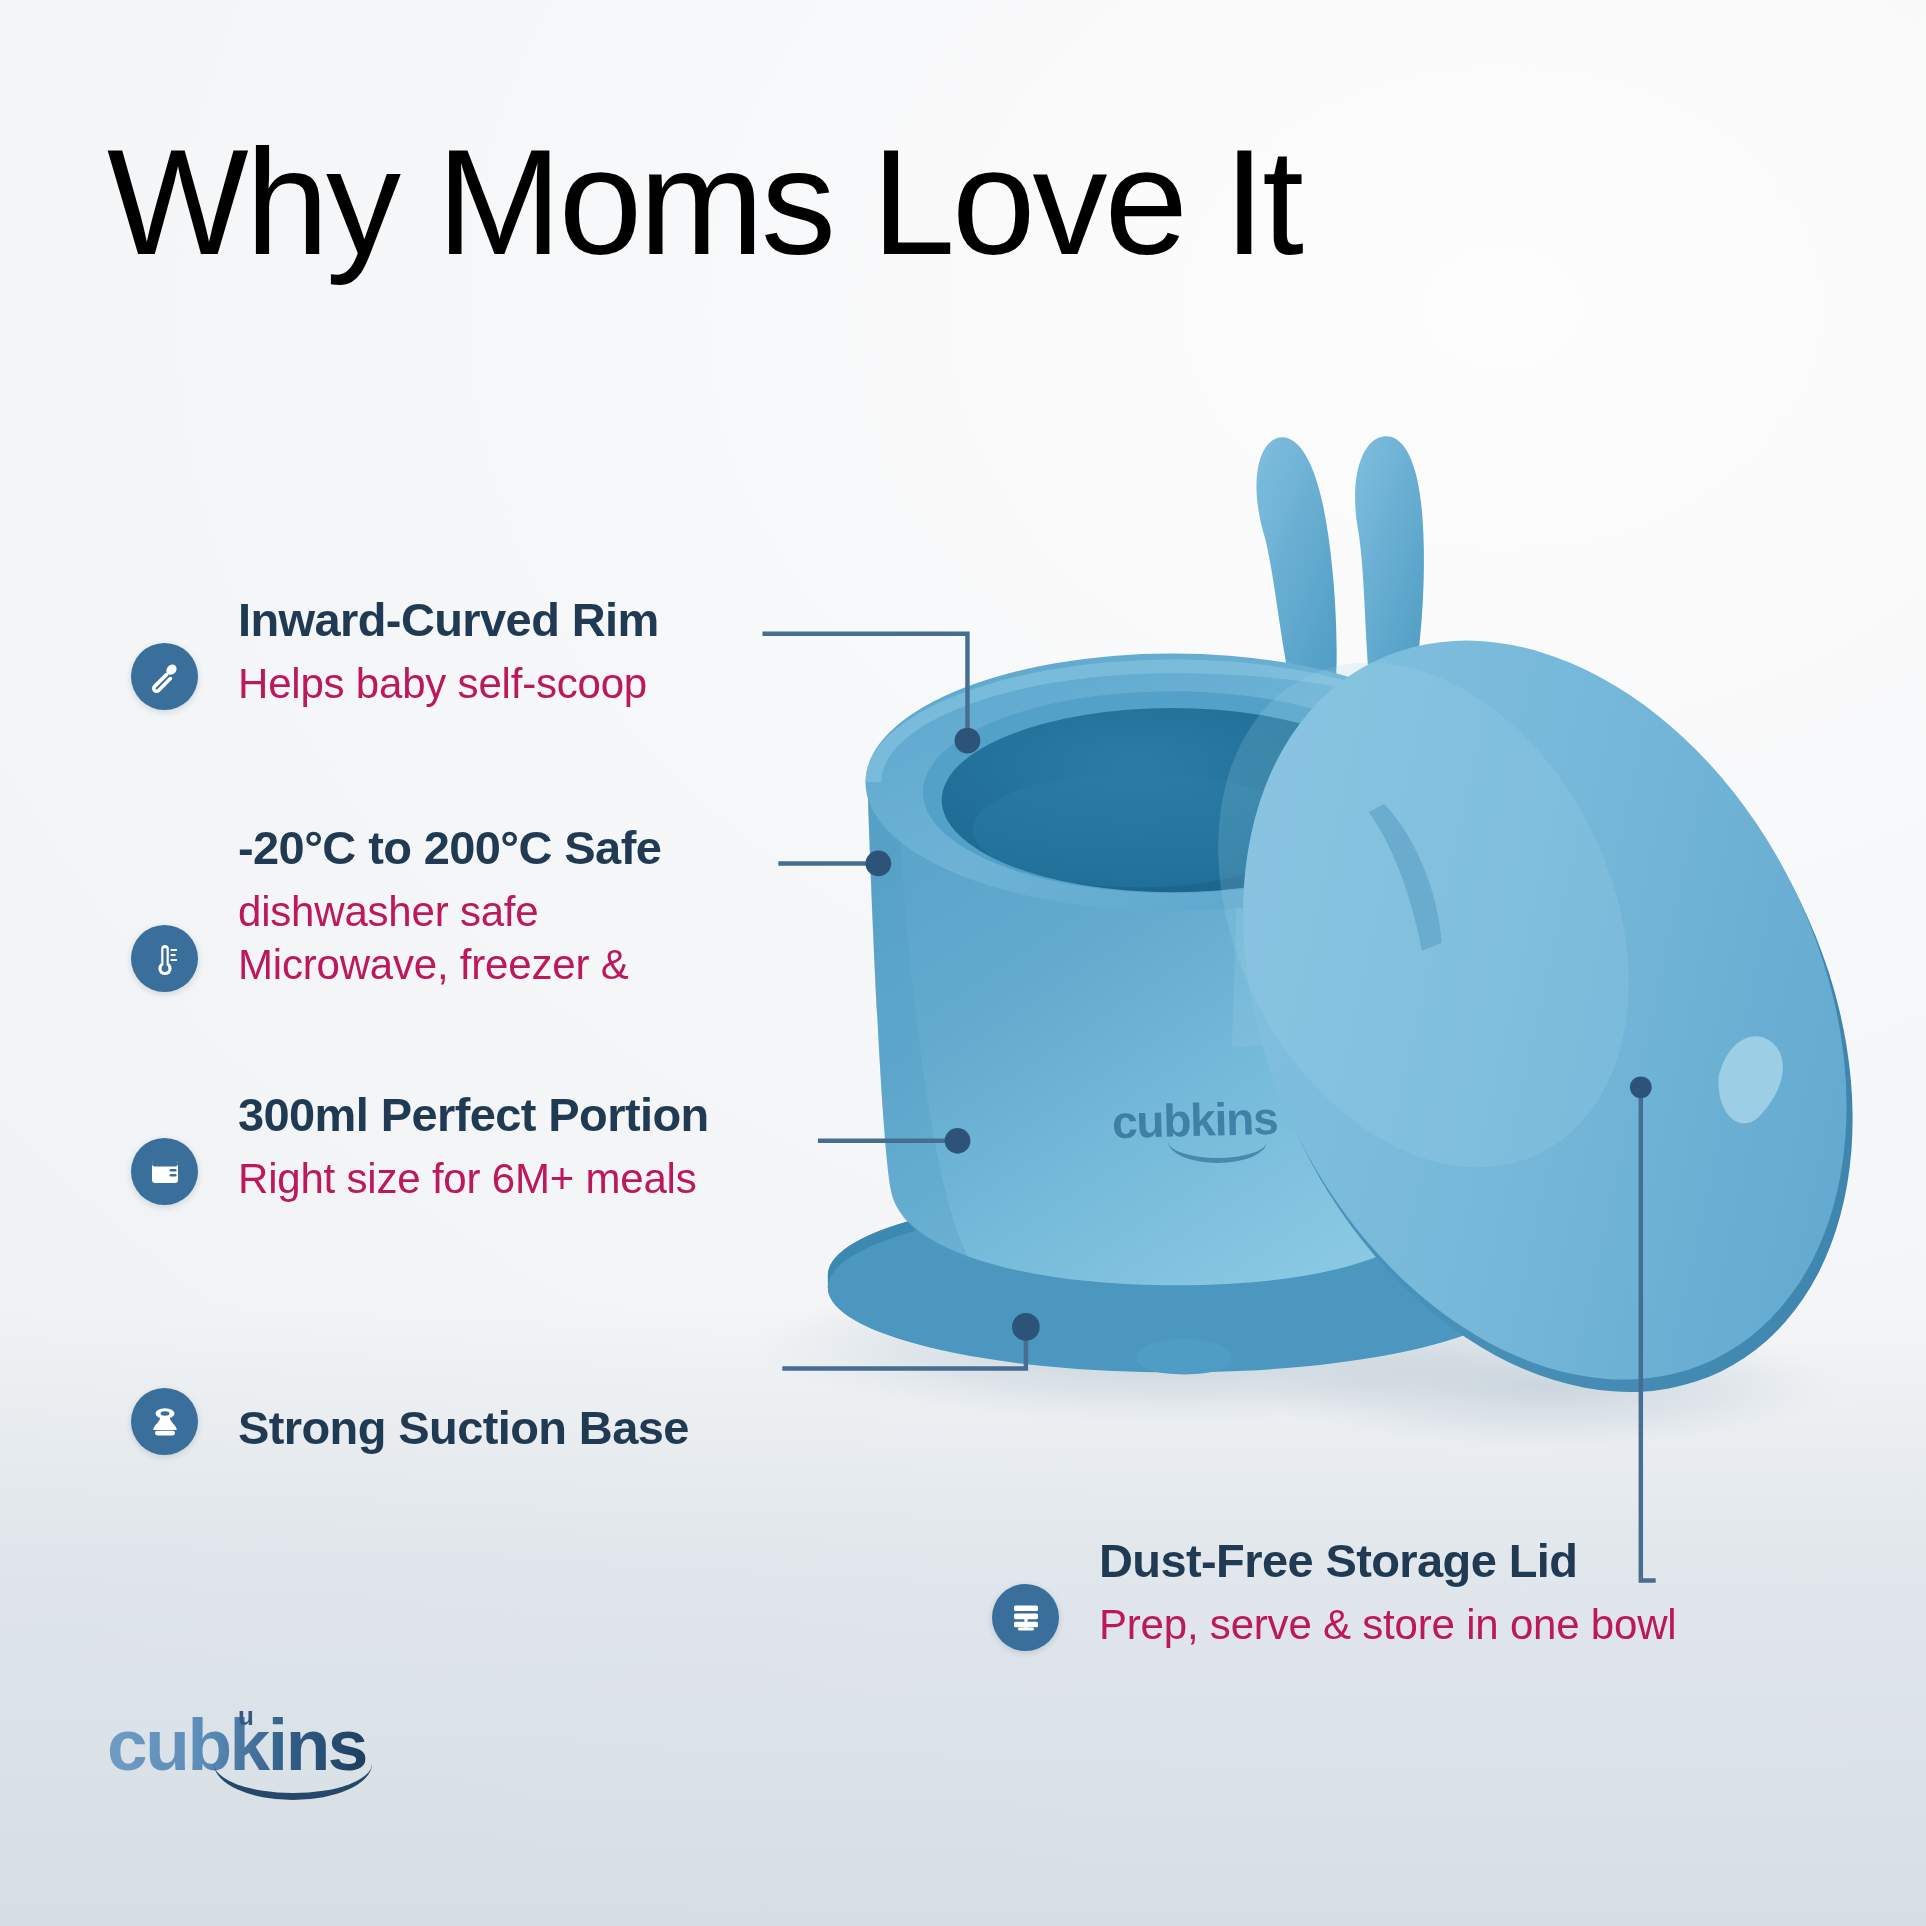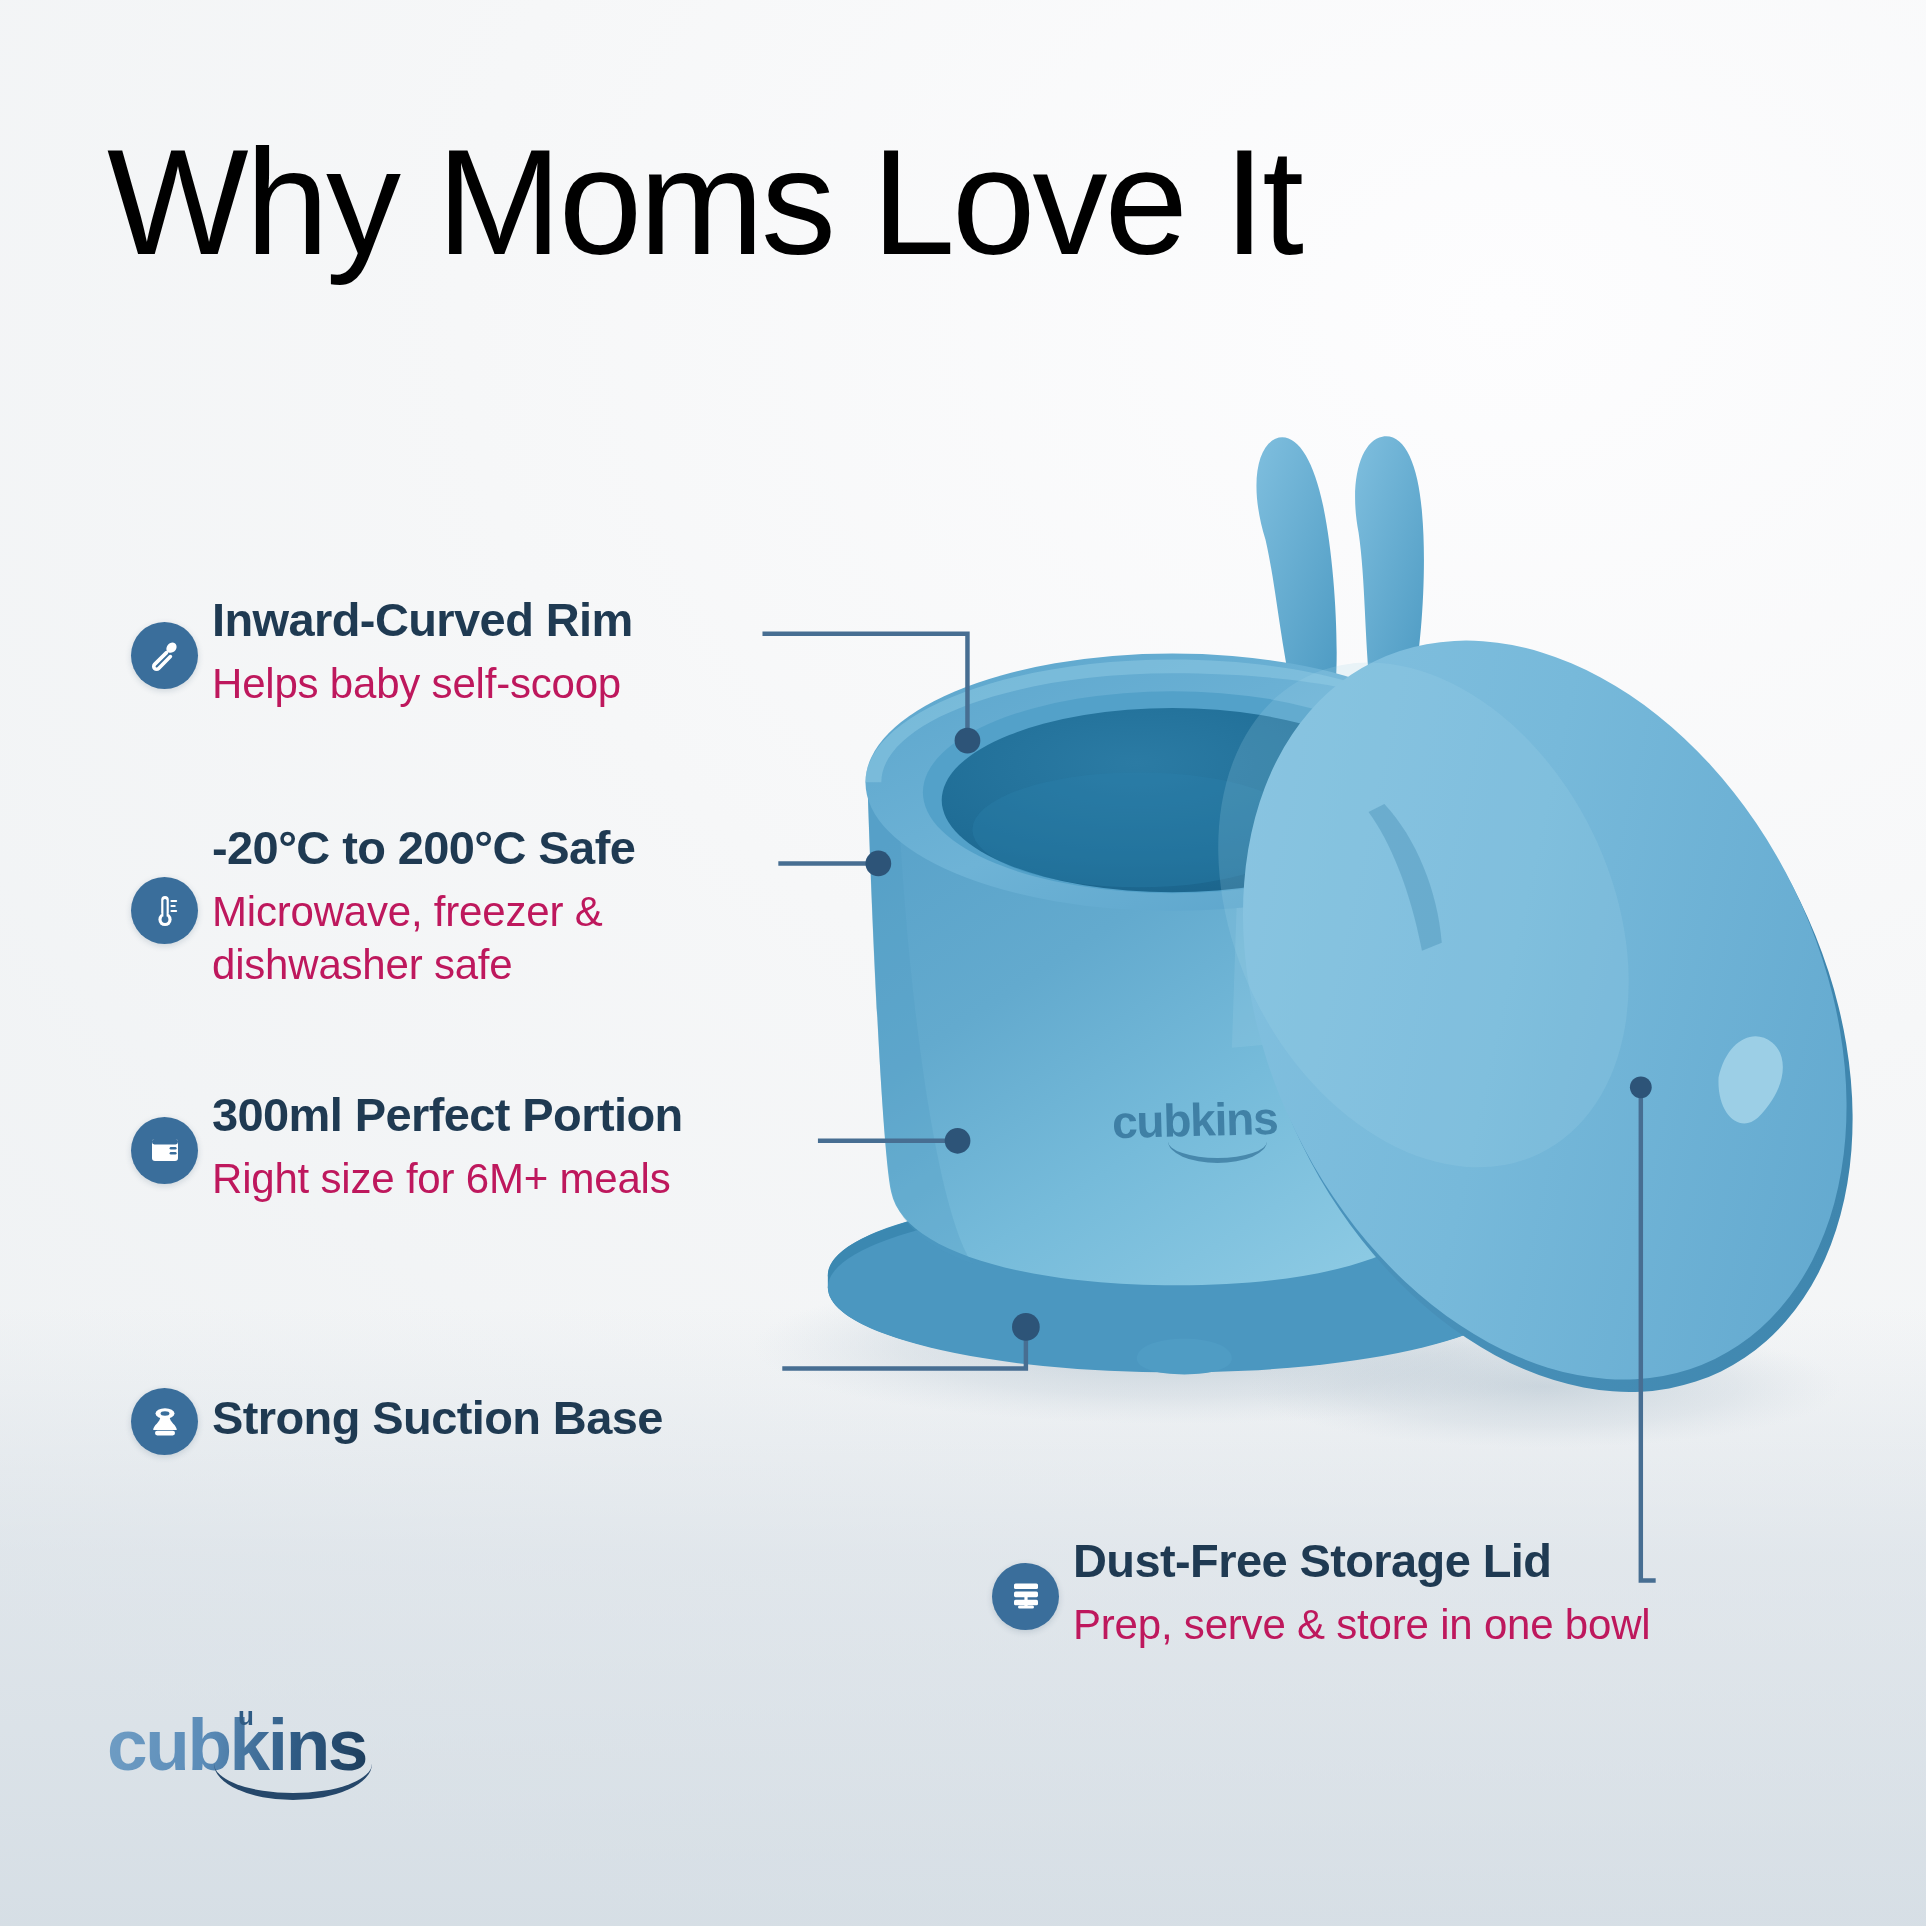--- a/index.html
+++ b/index.html
@@ -26,21 +26,21 @@
   
   #title {
     position:absolute; left:107px; top:127px;
     font-size:150px; line-height:1.0;
     font-weight:400; letter-spacing:-3px;
     color:#000000;
     white-space:nowrap;
   }
 
   
-  .feature { position:absolute; display:flex; align-items:center; gap:14px; }
+  .feature { position:absolute; display:flex; align-items:flex-end; gap:40px; }
   .badge {
     width:67px; height:67px; flex:0 0 67px;
     border-radius:50%;
     background:#3a6e9b;
     display:flex; align-items:center; justify-content:center;
     margin-top:6px;
     box-shadow:0 2px 6px rgba(40,70,100,.18);
   }
   .badge svg { display:block; }
   .ftext { padding-top:0; }
@@ -257,22 +257,22 @@
       <g stroke="#ffffff" stroke-width="2.2" stroke-linecap="round">
         <path d="M26.5 11h4.6"></path>
         <path d="M26.5 16h3.2"></path>
         <path d="M26.5 21h4.6"></path>
       </g>
     </svg>
   </div>
   <div class="ftext">
     <div class="fhead">-20°C to 200°C Safe</div>
     <div class="fsub">
+      <span class="ln">dishwasher safe</span>
       <span class="ln">Microwave, freezer &amp;</span>
-      <span class="ln">dishwasher safe</span>
     </div>
   </div>
 </div>
 
 <div class="feature" id="f3">
   <div class="badge">
     <svg width="40" height="40" viewBox="0 0 40 40">
       <rect x="7" y="9" width="26" height="22" rx="3" fill="#ffffff"></rect>
       <rect x="7" y="9" width="26" height="5.4" rx="2.4" fill="#3a6e9b"></rect>
       <rect x="24.6" y="17" width="7" height="2.6" rx="1.3" fill="#3a6e9b"></rect>

